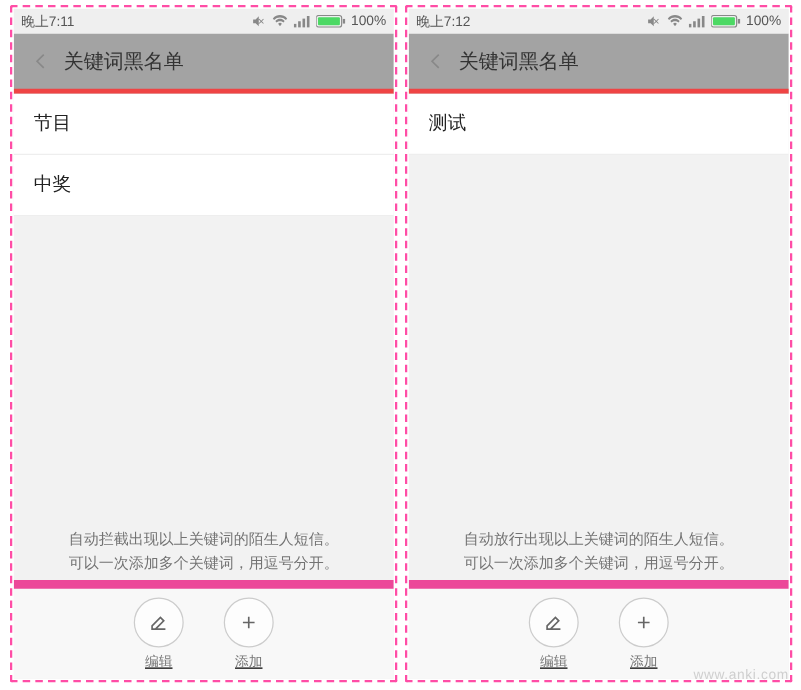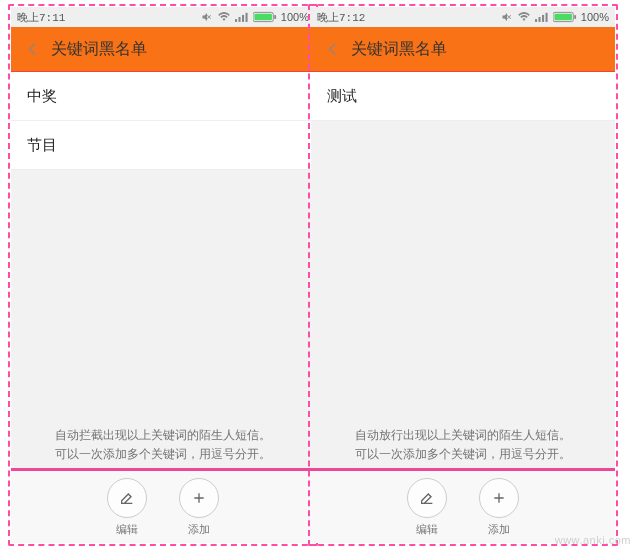--- a/index.html
+++ b/index.html
@@ -35,32 +35,32 @@
   }
   .status-bar {
     height: 20px;
     background: #efefef;
     display: flex;
     align-items: center;
     font-size: 11px;
     color: #555;
     padding: 0 6px;
   }
-  .status-left { flex: 0 0 auto; font-family: Liberation Mono, monospace; }
+  .status-left { flex: 0 0 auto; }
   .status-spacer { flex: 1; }
   .status-right { display: flex; align-items: center; gap: 4px; }
   .wifi-icon, .signal-icon, .battery-icon, .sound-icon { display: inline-flex; }
   .battery-pct { font-size: 11px; color: #555; }
   .header {
     height: 44px;
-    background: #f97316;
+    background: #a3a3a3;
     display: flex;
     align-items: center;
     padding: 0 10px;
-    border-bottom: 1px solid #ef4444;
+    border-bottom: 4px solid #ef4444;
   }
   .back-btn { width: 24px; display: flex; align-items: center; justify-content: center; color: #888; }
   .header-title { font-size: 16px; color: #333; margin-left: 6px; }
   .list { background: #ffffff; }
   .list-item {
     height: 48px;
     line-height: 48px;
     padding: 0 16px;
     font-size: 15px;
     color: #222;
@@ -74,21 +74,22 @@
     line-height: 1.6;
     padding: 6px 16px 4px;
   }
   .bottom-bar {
     height: 72px;
     background: #f8f8f8;
     display: flex;
     align-items: center;
     justify-content: center;
     gap: 32px;
-    border-top: 3px solid #ec4899;
+    border-top: 7px solid #ec4899;
+    text-decoration: underline;
   }
   .bottom-btn { display: flex; flex-direction: column; align-items: center; gap: 4px; cursor: pointer; }
   .circle {
     width: 38px; height: 38px;
     border: 1px solid #cccccc;
     border-radius: 50%;
     display: flex; align-items: center; justify-content: center;
     color: #666;
     background: #fdfdfd;
   }
@@ -145,22 +146,22 @@
       </div>
       <div class="header">
         <div class="back-btn">
           <svg width="16" height="16" viewBox="0 0 24 24">
               <path fill="none" stroke="#888" stroke-width="2" d="M15 4l-8 8 8 8"></path>
             </svg>
         </div>
         <div class="header-title">关键词黑名单</div>
       </div>
       <div class="list">
+        <div class="list-item">节目</div>
         <div class="list-item">中奖</div>
-        <div class="list-item">节目</div>
       </div>
       <div class="content-fill"></div>
       <div class="hint">
         <div>自动拦截出现以上关键词的陌生人短信。</div>
         <div>可以一次添加多个关键词，用逗号分开。</div>
       </div>
       <div class="bottom-bar">
         <div class="bottom-btn">
           <div class="circle">
               <svg width="16" height="16" viewBox="0 0 24 24">
@@ -174,21 +175,21 @@
               <svg width="16" height="16" viewBox="0 0 24 24">
                 <path fill="none" stroke="#666" stroke-width="2" d="M12 5v14M5 12h14"></path>
               </svg>
             </div>
           <div class="bottom-label">添加</div>
         </div>
       </div>
     </div>
   </div>
 
-  <div class="dashed-box" style="left:308px;top:4px;width:310px;height:542px;">
+  <div class="dashed-box" style="left:324px;top:4px;width:310px;height:542px;">
     <div class="screen">
       <div class="status-bar">
         <span class="status-left">晚上7:12</span>
         <span class="status-spacer"></span>
         <span class="status-right">
           <span class="sound-icon">
               <svg width="12" height="12" viewBox="0 0 24 24">
                 <path fill="#888" d="M3 9v6h4l5 5V4L7 9H3zm14 3l3-3-1-1-3 3-3-3-1 1 3 3-3 3 1 1 3-3 3 3 1-1-3-3z"></path>
               </svg>
             </span>

